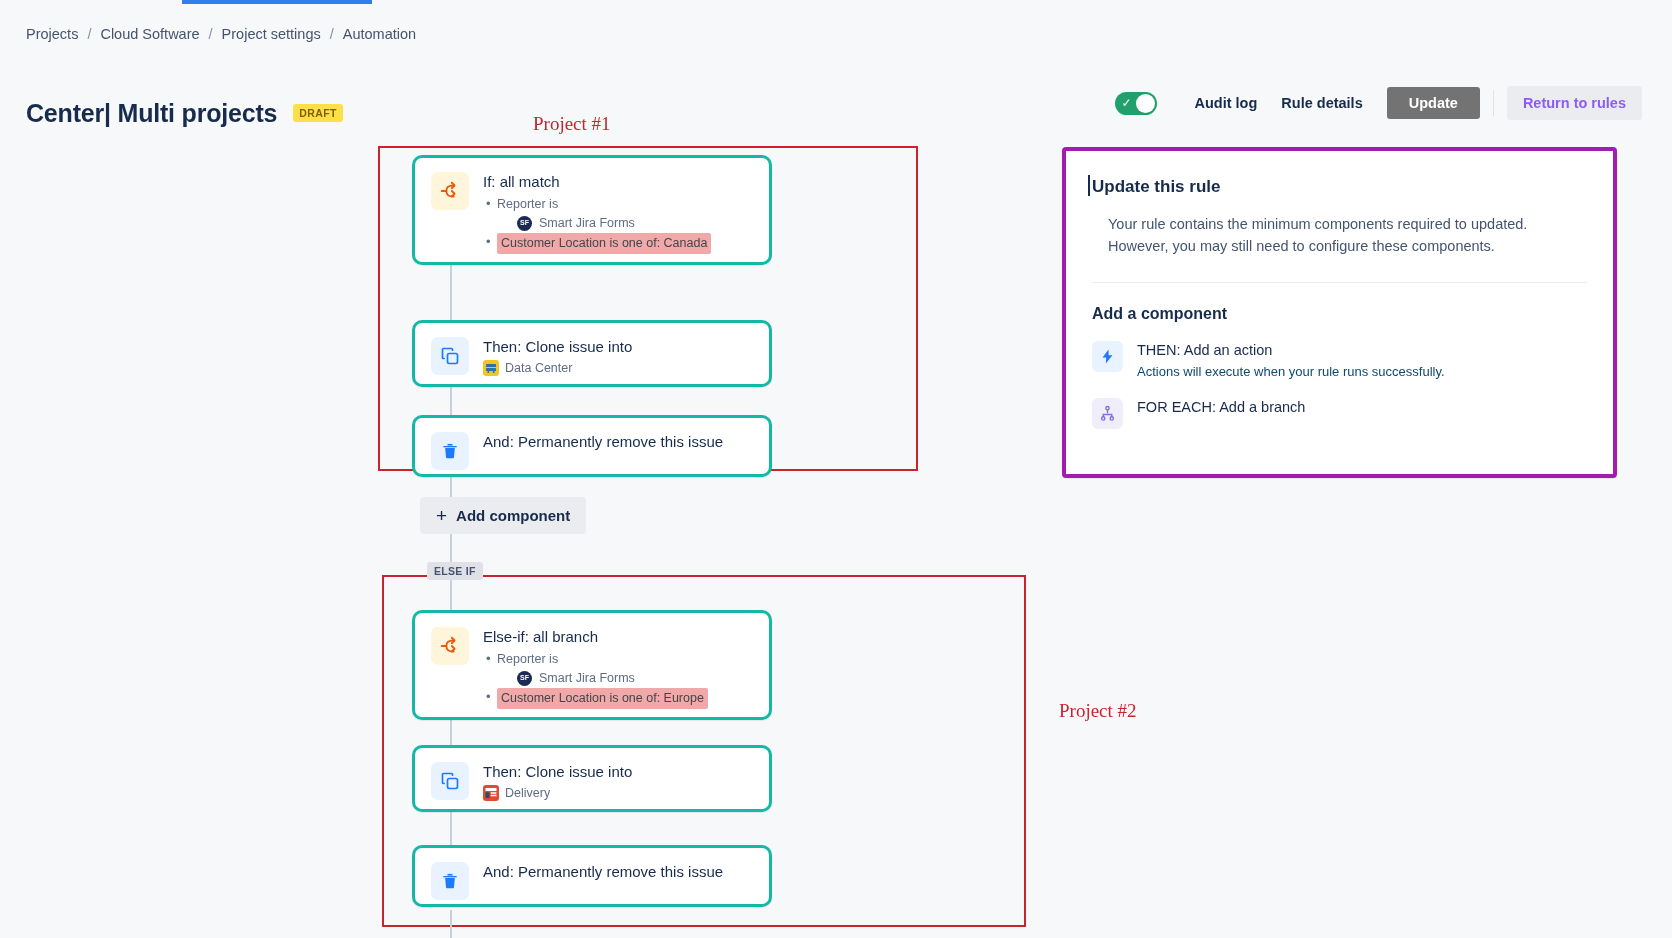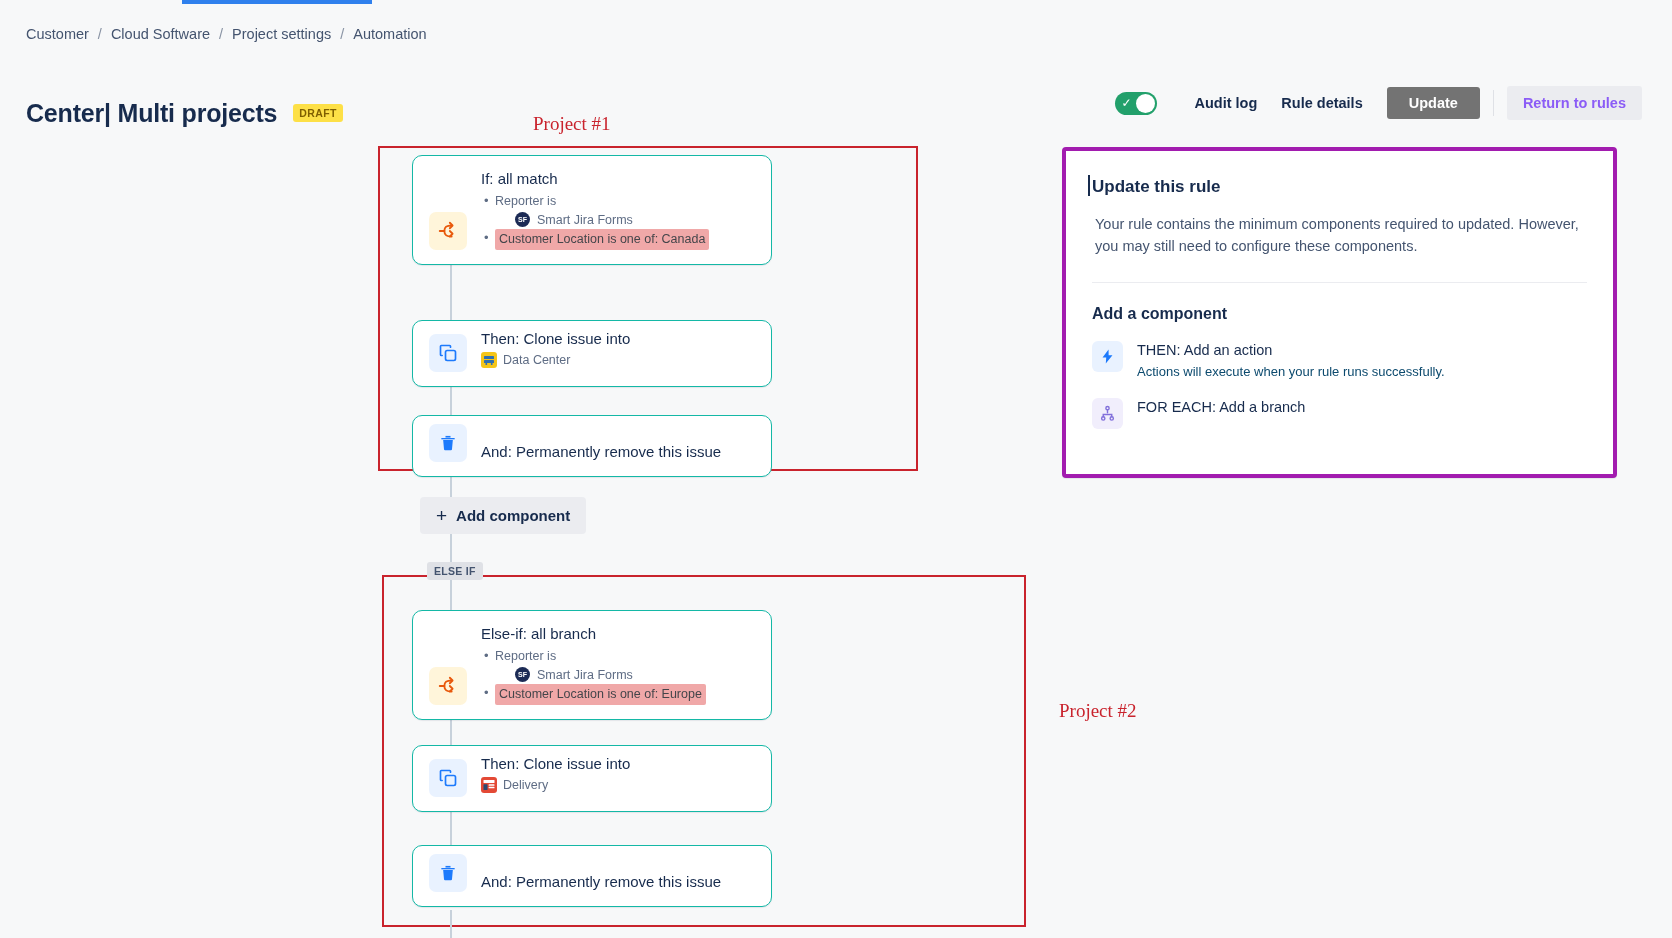--- a/index.html
+++ b/index.html
@@ -98,22 +98,22 @@
 
   
   .flow { position: absolute; top: 0; left: 0; width: 1000px; height: 938px; }
 
   .connector {
     position: absolute; left: 450px; width: 2px; background: #c7d1db;
   }
 
   .card {
     position: absolute; left: 412px; width: 360px;
-    background: #ffffff; border: 1px solid #14b8a6; border-radius: 10px;
-    display: flex; align-items: flex-end; gap: 14px;
+    background: #ffffff; border: 3px solid #14b8a6; border-radius: 10px;
+    display: flex; align-items: flex-start; gap: 14px;
     padding: 14px 16px; cursor: pointer;
     box-shadow: 0 1px 1px rgba(9,30,66,0.08);
   }
   .card-icon {
     width: 38px; height: 38px; border-radius: 7px;
     display: flex; align-items: center; justify-content: center;
     flex: 0 0 38px;
   }
   .icon-cond { background: #fff5da; }
   .icon-action { background: #e9f2ff; }
@@ -171,21 +171,21 @@
   }
   .panel-title {
     font-size: 17px; font-weight: 700; color: #172b4d; margin: 0 0 16px 0;
     position: relative;
   }
   .caret {
     position: absolute; left: -4px; top: -2px; width: 1.5px; height: 21px;
     background: #172b4d;
   }
   .panel-desc {
-    font-size: 14.5px; color: #44546f; line-height: 1.55; margin: 3px;
+    font-size: 14.5px; color: #44546f; line-height: 1.55; margin: 16px;
   }
   .panel-hr { height: 1px; background: #ebecf0; margin: 24px 0 22px 0; }
   .panel-sub { font-size: 16px; font-weight: 700; color: #172b4d; margin: 0 0 18px 0; }
   .comp-row {
     display: flex; gap: 14px; align-items: flex-start;
     margin-bottom: 17px; cursor: pointer;
   }
   .comp-ic {
     width: 31px; height: 31px; border-radius: 6px; flex: 0 0 31px;
     display: flex; align-items: center; justify-content: center;
@@ -196,21 +196,21 @@
   .comp-desc { font-size: 13px; color: #0c4a6e; margin-top: 3px; line-height: 1.4; }
 </style>
 </head>
 <body>
 
 <div class="page">
 
   <div class="top-sliver"></div>
 
   <nav class="breadcrumb">
-    <a class="crumb">Customer</a>
+    <a class="crumb">Projects</a>
     <span class="crumb-sep">/</span>
     <a class="crumb">Cloud Software</a>
     <span class="crumb-sep">/</span>
     <a class="crumb">Project settings</a>
     <span class="crumb-sep">/</span>
     <a class="crumb">Automation</a>
   </nav>
 
   <div class="title-row">
     <h1 class="page-title">Center| Multi projects</h1>

